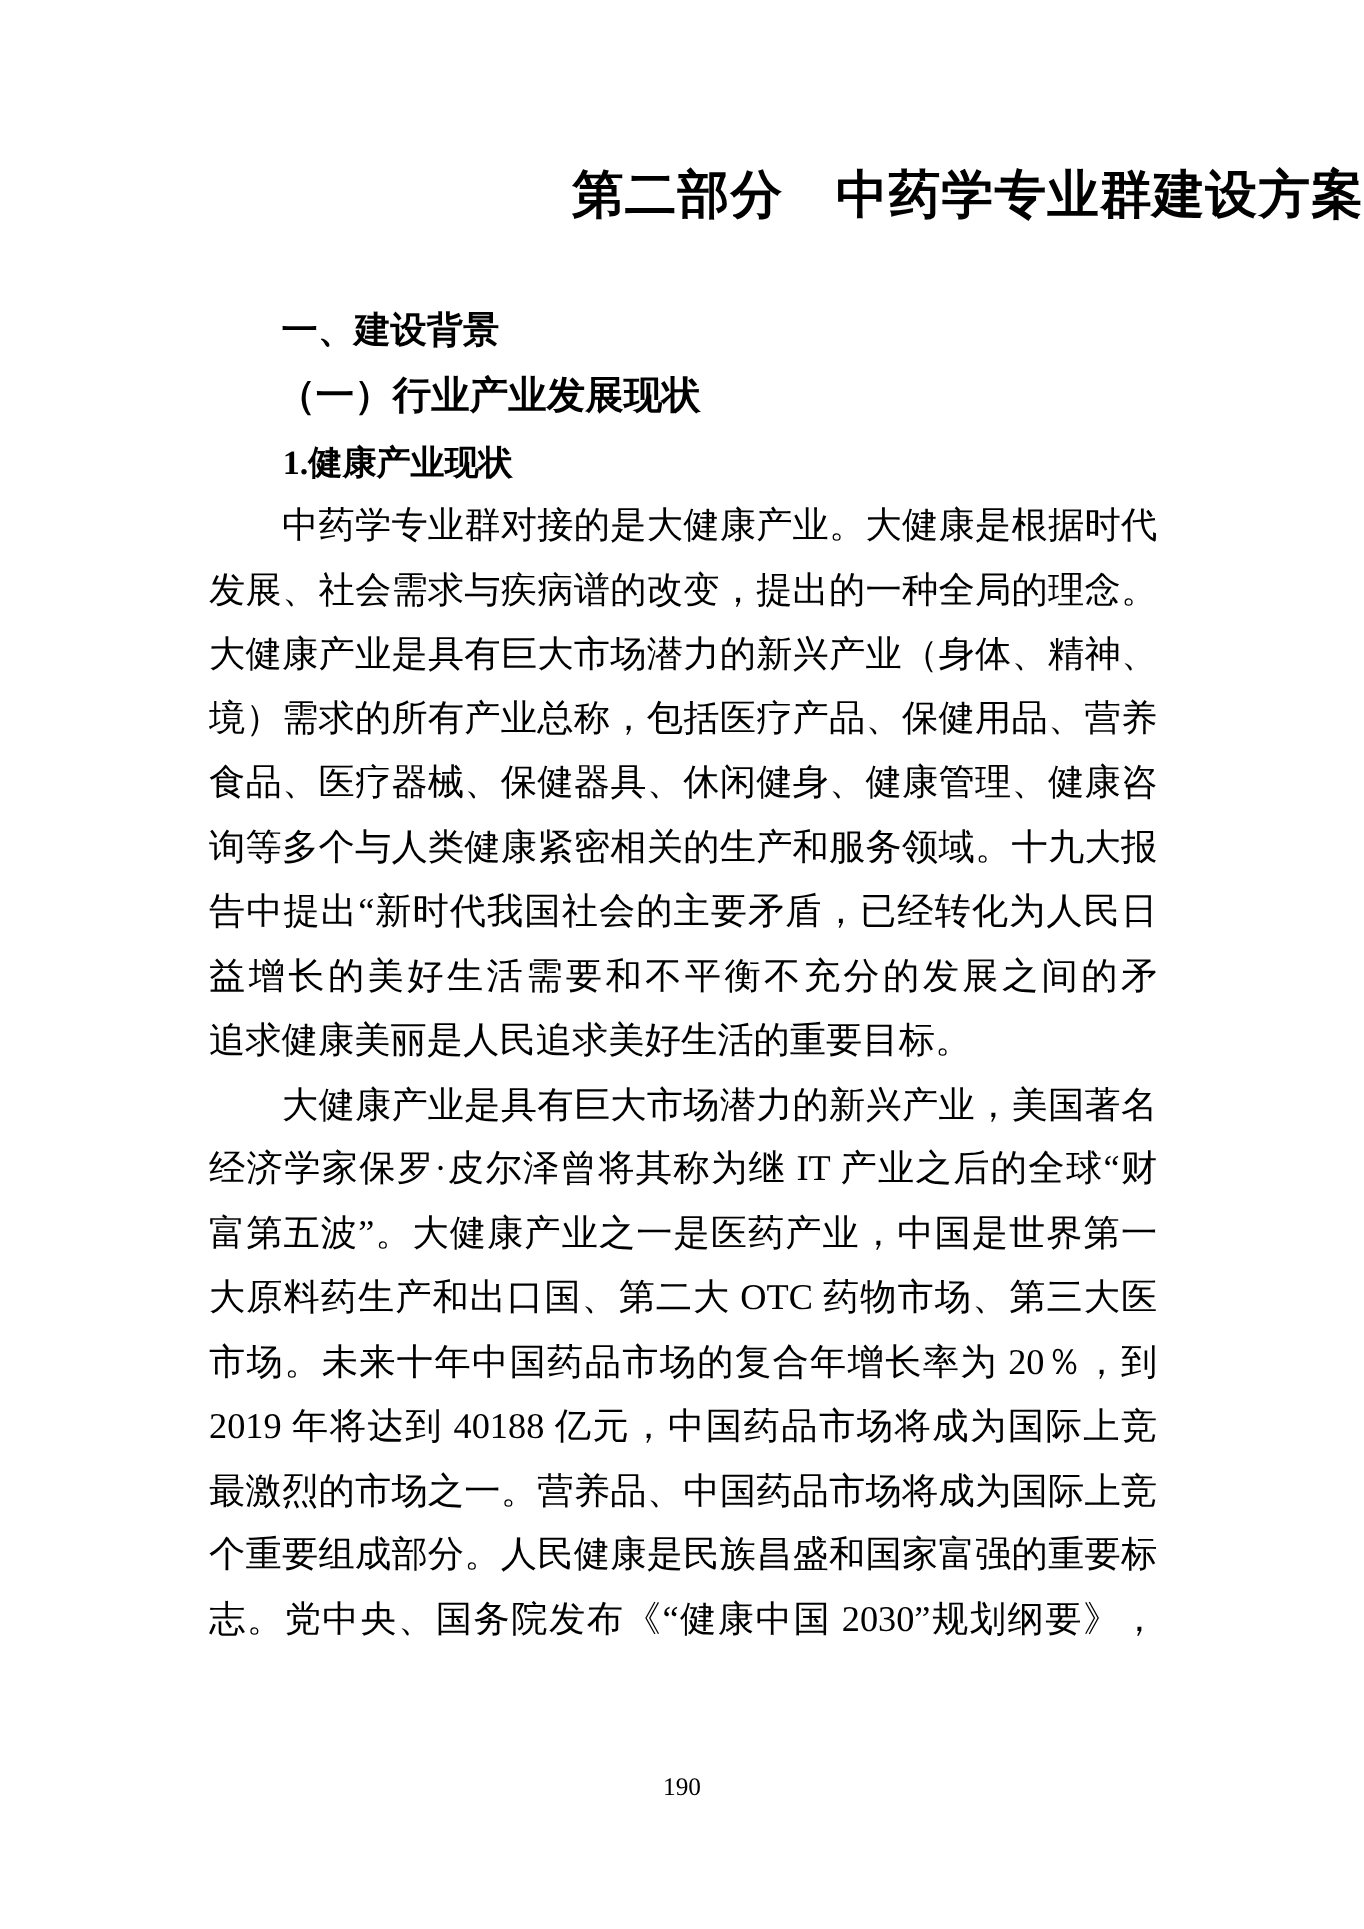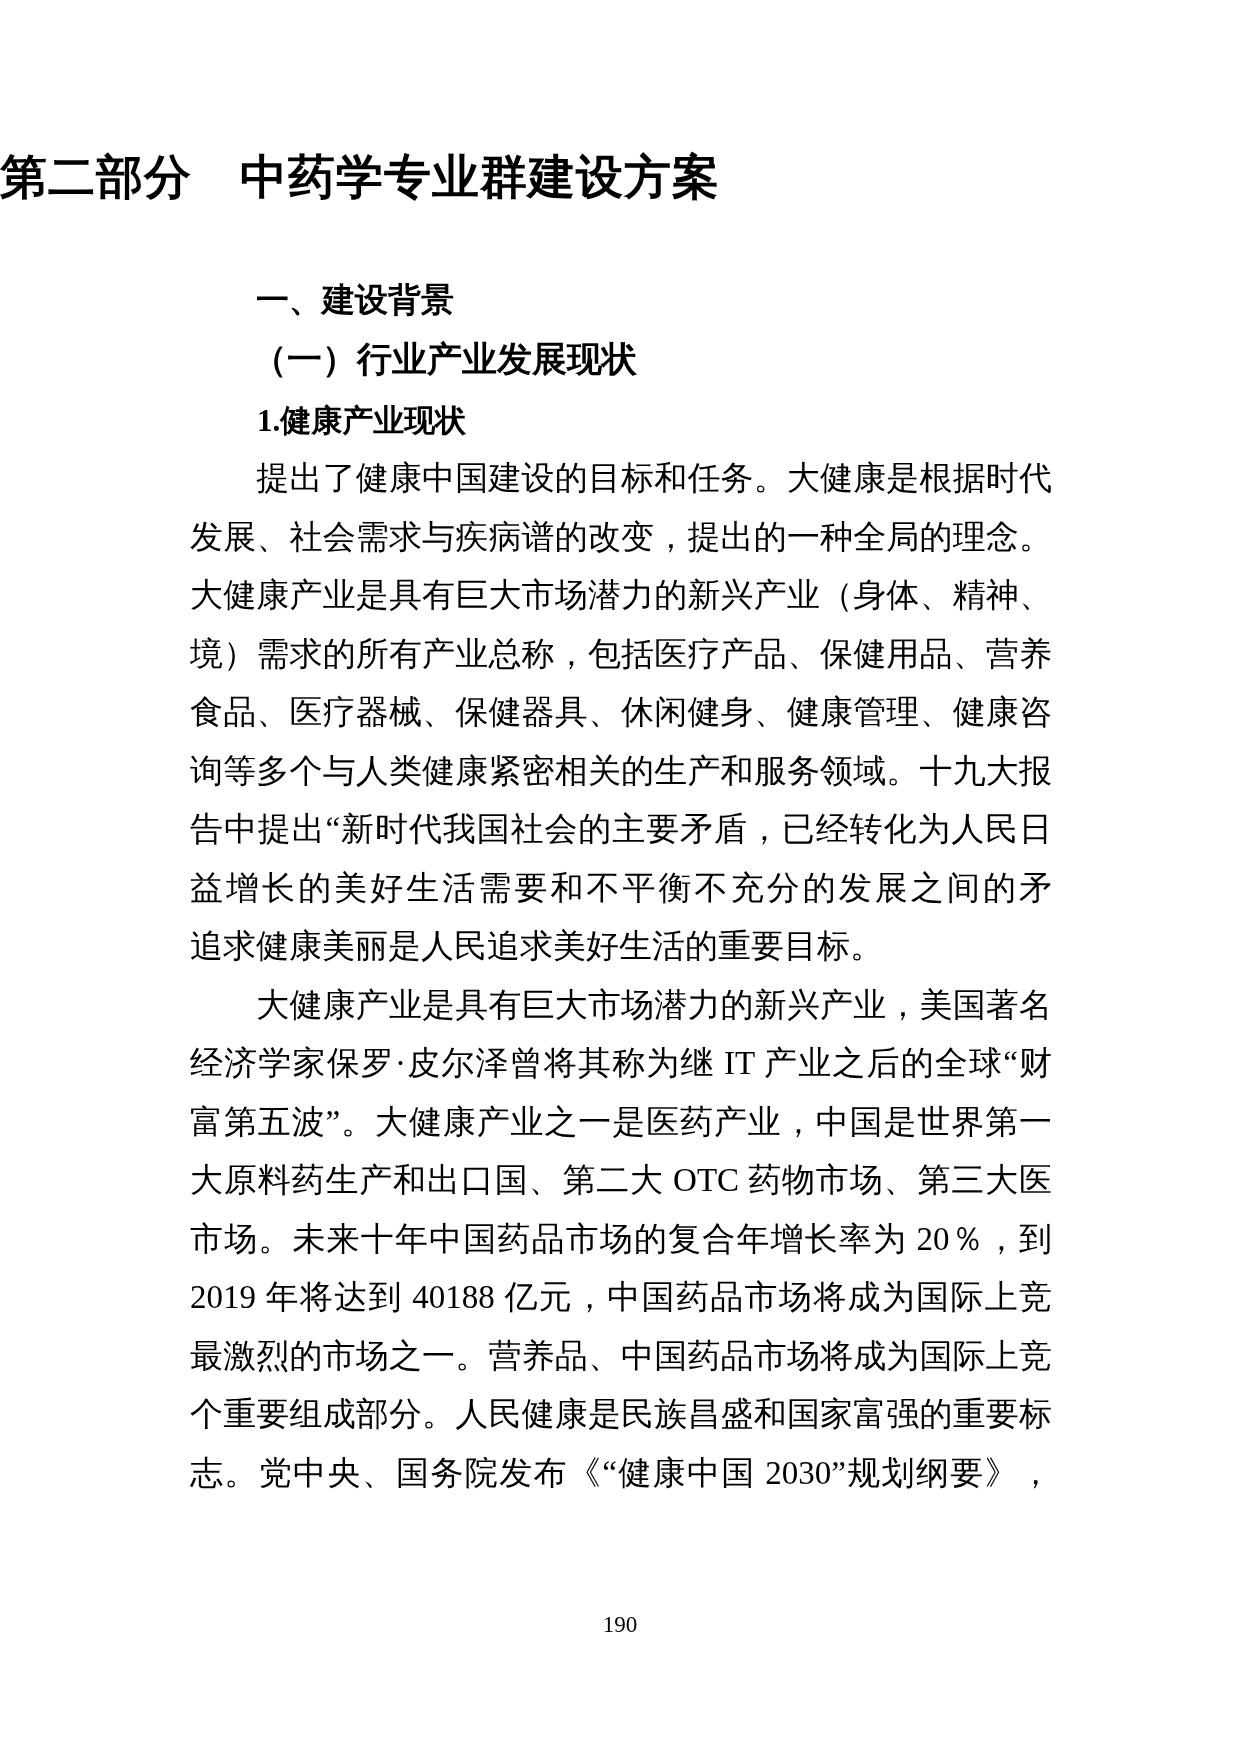--- a/index.html
+++ b/index.html
@@ -14,21 +14,21 @@
     height: 1754px;
     background: #ffffff;
     color: #000000;
     overflow: hidden;
   }
   .doc-title {
     position: absolute;
     top: 146px;
     left: 0;
     width: 1240px;
-    text-align: left;
+    text-align: right;
     font-family: "Liberation Sans", sans-serif;
     font-weight: bold;
     font-size: 47px;
     line-height: 62px;
     letter-spacing: 1px;
     white-space: pre;
   }
   .h-section {
     position: absolute;
     left: 256px;
@@ -95,21 +95,21 @@
   <div class="doc-title">第二部分　中药学专业群建设方案</div>
 
   <div class="h-section">一、建设背景</div>
 
   <div class="h-subsection">（一）行业产业发展现状</div>
 
   <div class="h-item">1.健康产业现状</div>
 
   <div class="body-text">
     <div class="paragraph">
-        <div class="line">　　提出了健康中国建设的目标和任务。大健康是根据时代</div>
+        <div class="line">　　中药学专业群对接的是大健康产业。大健康是根据时代</div>
         <div class="line">发展、社会需求与疾病谱的改变，提出的一种全局的理念。</div>
         <div class="line">大健康产业是具有巨大市场潜力的新兴产业（身体、精神、环</div>
         <div class="line">境）需求的所有产业总称，包括医疗产品、保健用品、营养</div>
         <div class="line">食品、医疗器械、保健器具、休闲健身、健康管理、健康咨</div>
         <div class="line">询等多个与人类健康紧密相关的生产和服务领域。十九大报</div>
         <div class="line">告中提出“新时代我国社会的主要矛盾，已经转化为人民日</div>
         <div class="line">益增长的美好生活需要和不平衡不充分的发展之间的矛盾”，</div>
         <div class="line last-line">追求健康美丽是人民追求美好生活的重要目标。</div>
       </div>
     <div class="paragraph">

